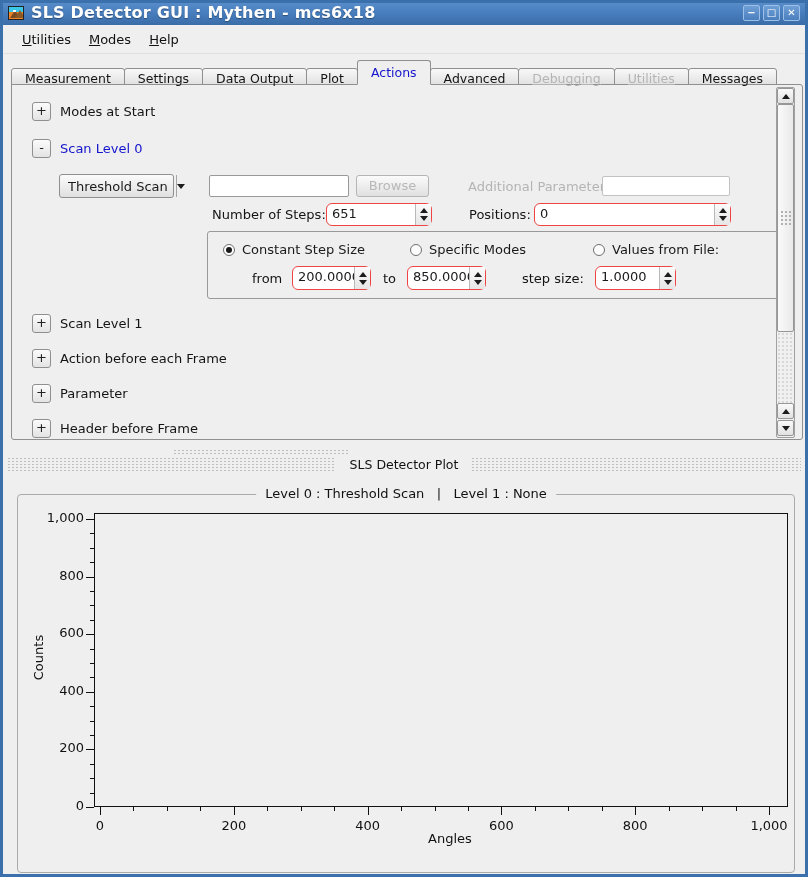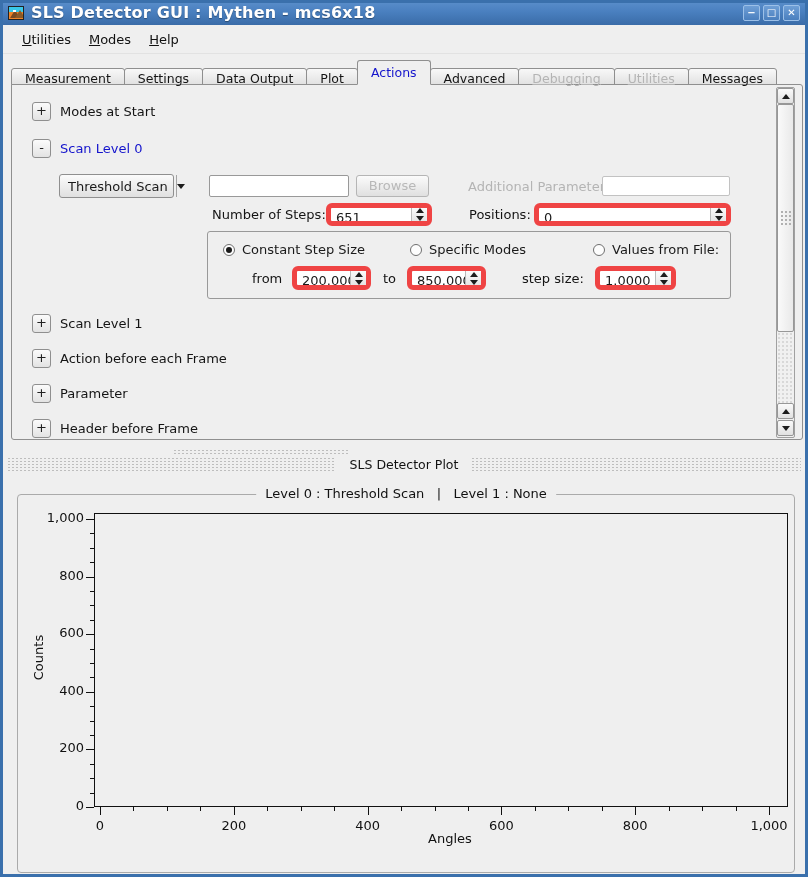--- a/index.html
+++ b/index.html
@@ -53,21 +53,21 @@
   .btn.disabled { color:#b8b8b8; border-color:#b5b5b5; }
 
   .field { position:absolute; background:#fff; border:1px solid #999; border-radius:2px; }
   .field.disabled { border-color:#c2c2c2; }
 
   .combo { position:absolute; border:1px solid #8f8f8f; border-radius:3px;
            background:linear-gradient(#fbfbfb,#e0e0e0); display:flex; align-items:center; }
   .combo .txt { padding:0 8px; flex:1; white-space:nowrap; }
   .combo .dd { width:19px; align-self:stretch; border-left:1px solid #a5a5a5; display:flex; align-items:center; justify-content:center; }
 
-  .spin { position:absolute; background:#fff; border:5px solid #ef4444; border-radius:6px; display:flex; }
+  .spin { position:absolute; background:#fff; border:1px solid #ef4444; border-radius:6px; display:flex; }
   .spin .val { flex:1; padding:2px 0 0 5px; font-size:13px; overflow:hidden; white-space:nowrap; }
   .spin .arr { width:16px; border-left:1px solid #b9b9b9; display:flex; flex-direction:column; align-items:center; justify-content:center; gap:3px; background:linear-gradient(#fafafa,#e6e6e6); }
 
   .tri-up { width:0; height:0; border-left:4px solid transparent; border-right:4px solid transparent; border-bottom:5px solid #1c1c1c; }
   .tri-down { width:0; height:0; border-left:4px solid transparent; border-right:4px solid transparent; border-top:5px solid #1c1c1c; }
 
   .lbl { position:absolute; font-size:13px; white-space:nowrap; color:#141414; }
   .lbl.gray { color:#b4b4b4; }
 
   .groupbox { position:absolute; border:1px solid #999; border-radius:3px; }
@@ -173,21 +173,21 @@
     </div>
     <div class="lbl" style="left:457px; top:122px;">Positions:</div>
     <div class="spin" style="left:522px; top:118px; width:197px; height:23px;">
       <span class="val">0</span>
       <span class="arr">
           <span class="tri-up"></span>
           <span class="tri-down"></span>
         </span>
     </div>
 
-    <div class="groupbox" style="left:195px; top:146px; width:524px; height:68px;">
+    <div class="groupbox" style="left:195px; top:146px; width:588px; height:68px;">
       <div class="radio checked" style="left:15px; top:10px;">
         <span class="circ"></span>
         <span>Constant Step Size</span>
       </div>
       <div class="radio" style="left:202px; top:10px;">
         <span class="circ"></span>
         <span>Specific Modes</span>
       </div>
       <div class="radio" style="left:385px; top:10px;">
         <span class="circ"></span>

